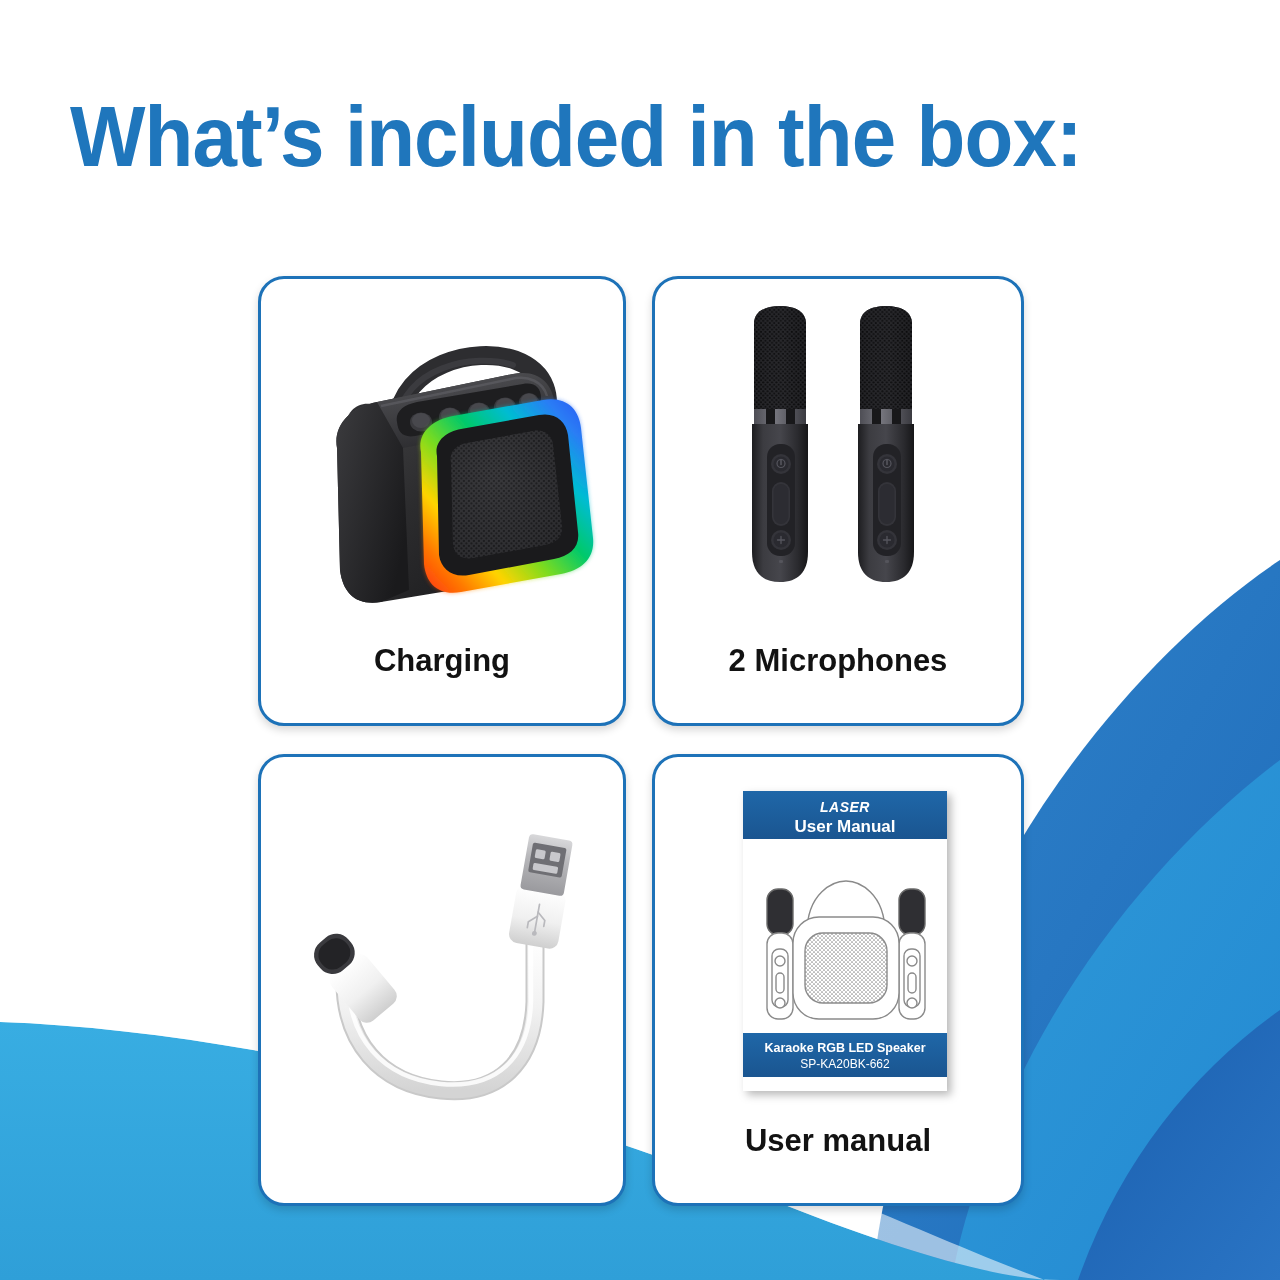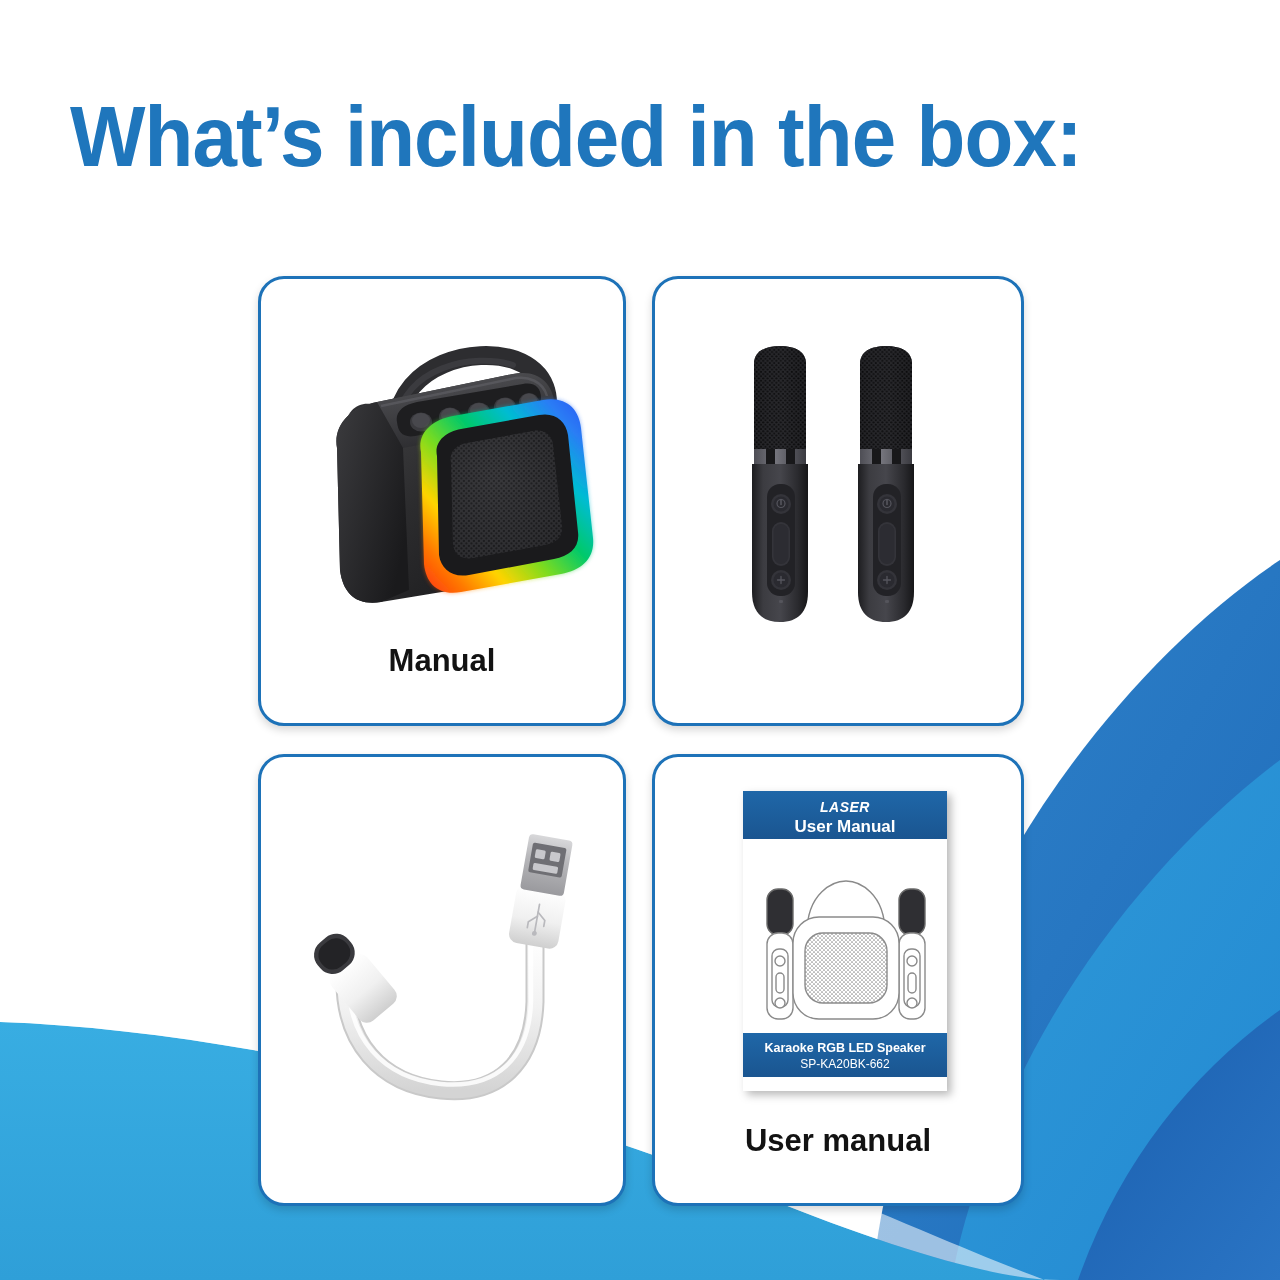--- a/index.html
+++ b/index.html
@@ -180,21 +180,21 @@
                  C278,235 271,241 260,243 L188,256
                  C176,258 169,252 168,242 Z" fill="url(#mesh)"></path>
         <path d="M166,160 C164,150 171,143 182,141 L248,129
                  C259,127 267,133 268,143 L277,224
                  C278,235 271,241 260,243 L188,256
                  C176,258 169,252 168,242 Z" fill="url(#grilleG)" opacity=".35"></path>
 
         <path d="M96,104 L226,77 C244,73 258,80 262,94" fill="none" stroke="#6a6a70" stroke-width="2.5" opacity=".45"></path>
       </svg>
     </div>
-    <div class="card-label">Manual</div>
+    <div class="card-label">Charging</div>
   </div>
 
   <div class="card">
     <div class="card-figure">
       <svg width="300" height="330" viewBox="0 0 300 330">
         <defs>
           <linearGradient id="micBody" x1="0" y1="0" x2="1" y2="0">
             <stop offset="0%" stop-color="#1d1d20"></stop>
             <stop offset="20%" stop-color="#3c3c41"></stop>
             <stop offset="50%" stop-color="#46464c"></stop>
@@ -263,20 +263,21 @@
           <circle cx="85" cy="161.5" r="4" fill="none" stroke="#56565e" stroke-width="1.2"></circle>
           <rect x="76" y="180" width="18" height="44" rx="9" fill="#34343a"></rect>
           <rect x="77.5" y="182" width="15" height="40" rx="7.5" fill="#2c2c32"></rect>
           <circle cx="85" cy="238" r="10" fill="#34343a"></circle>
           <circle cx="85" cy="238" r="7.5" fill="#2a2a30"></circle>
           <path d="M81.5,238 L88.5,238 M85,234.5 L85,241.5" stroke="#56565e" stroke-width="1.3" stroke-linecap="round"></path>
           <rect x="83" y="258" width="4" height="3" rx="1.2" fill="#55555c"></rect>
         </g>
       </svg>
     </div>
+    <div class="card-label">2 Microphones</div>
   </div>
 
   <div class="card">
     <div class="card-figure">
       <svg width="330" height="320" viewBox="0 0 330 320">
         <defs>
           <linearGradient id="cableG" x1="0" y1="0" x2="0" y2="1">
             <stop offset="0%" stop-color="#ffffff"></stop>
             <stop offset="45%" stop-color="#f2f2f2"></stop>
             <stop offset="100%" stop-color="#d4d4d4"></stop>

